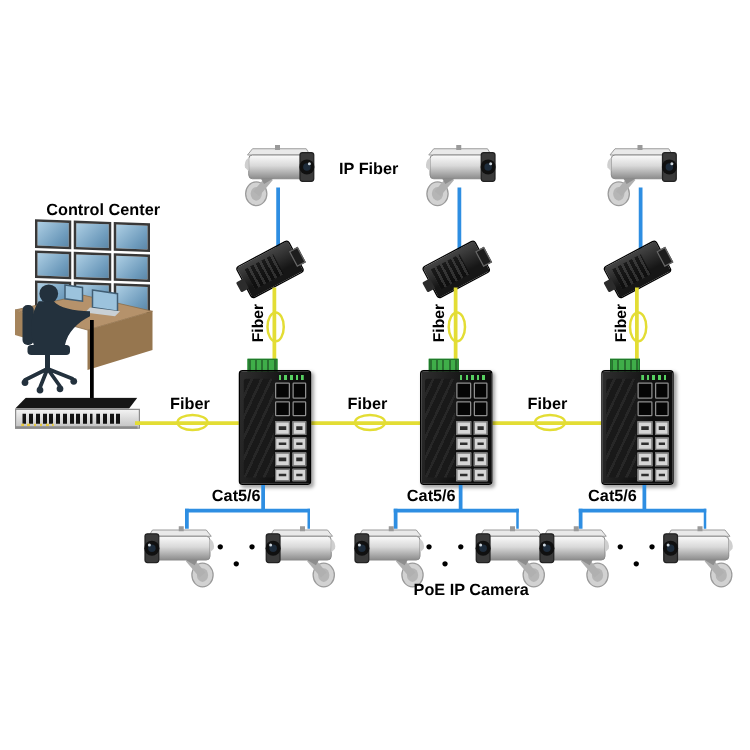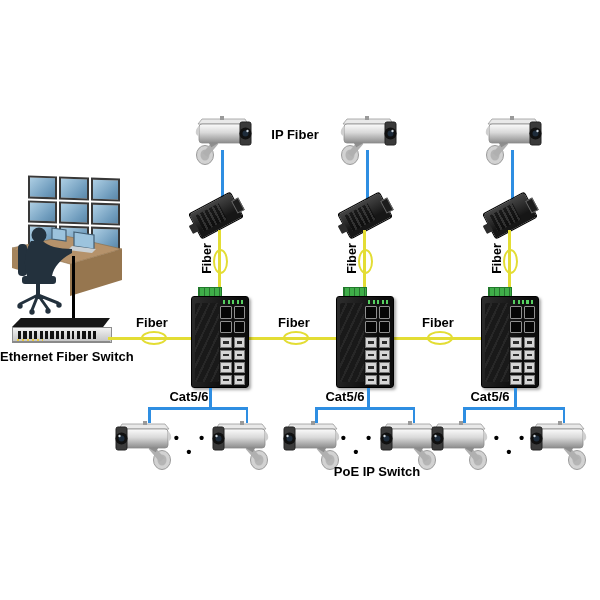--- a/index.html
+++ b/index.html
@@ -98,20 +98,21 @@
         <path d="M7,11 q-4,3 -3,8 l3,3 Z" fill="#cfcfcf"></path>
         <rect x="48" y="7" width="11" height="23" rx="2" fill="#3a3a3a" stroke="#222"></rect>
         <circle cx="53.5" cy="18.5" r="6" fill="#101010"></circle>
         <circle cx="53.5" cy="18.5" r="3" fill="#1d2b3a"></circle>
         <circle cx="55.5" cy="16" r="1.2" fill="#cfd8e0"></circle>
         <rect x="28" y="1" width="4" height="4" fill="#9a9a9a"></rect>
       </symbol>
     </defs>
   </svg>
 
+  <div class="lbl" style="left:25px;top:160px;width:115px">Control Center</div>
 
   <div class="wall">
     <div></div>
     <div></div>
     <div></div>
     <div></div>
     <div></div>
     <div></div>
     <div></div>
     <div></div>
@@ -146,21 +147,20 @@
 
   <div class="rsw">
     <div class="rsw-top"></div>
     <div class="rsw-face">
       <div class="rsw-p1"></div>
       <div class="rsw-p2"></div>
       <div class="rsw-led"></div>
     </div>
     <div class="rsw-base"></div>
   </div>
-  <div class="lbl" style="left:0px;top:349px;width:130px">Ethernet Fiber Switch</div>
 
   <div class="hline fiber" style="left:108px;top:337px;width:83px"></div>
   <div class="hline fiber" style="left:249px;top:337px;width:87px"></div>
   <div class="hline fiber" style="left:394px;top:337px;width:87px"></div>
   <div class="loop" style="left:141px;top:331px;width:22px;height:10px"></div>
   <div class="loop" style="left:283px;top:331px;width:22px;height:10px"></div>
   <div class="loop" style="left:427px;top:331px;width:22px;height:10px"></div>
   <div class="lbl" style="left:122px;top:315px;width:60px">Fiber</div>
   <div class="lbl" style="left:264px;top:315px;width:60px">Fiber</div>
   <div class="lbl" style="left:408px;top:315px;width:60px">Fiber</div>
@@ -305,15 +305,15 @@
       <use href="#cam-sym"></use>
     </svg>
   <svg class="cam mirror" style="left:526px;top:420px">
       <use href="#cam-sym"></use>
     </svg>
 
   <div class="dots" style="left:169px;top:431px;width:48px">• • •</div>
   <div class="dots" style="left:336px;top:431px;width:48px">• • •</div>
   <div class="dots" style="left:489px;top:431px;width:48px">• • •</div>
 
-  <div class="lbl" style="left:327px;top:464px;width:100px">PoE IP Switch</div>
+  <div class="lbl" style="left:327px;top:464px;width:100px">PoE IP Camera</div>
 
 </div>
 
 </body></html>

